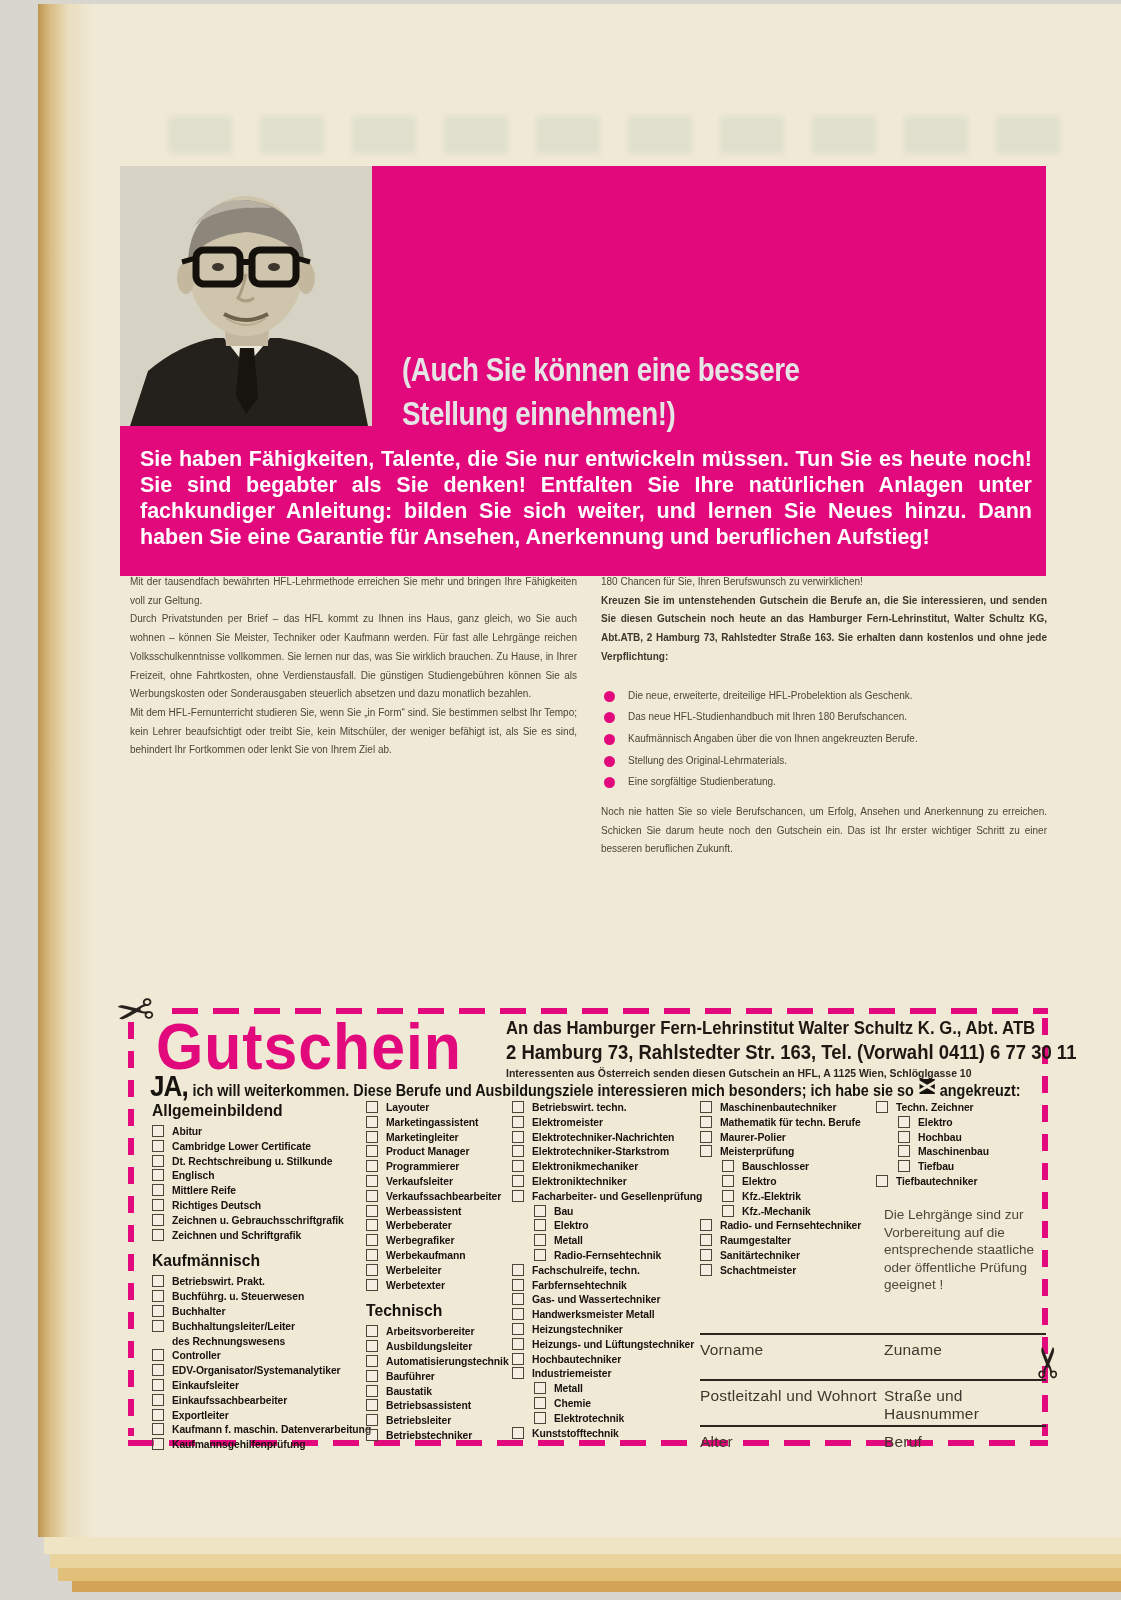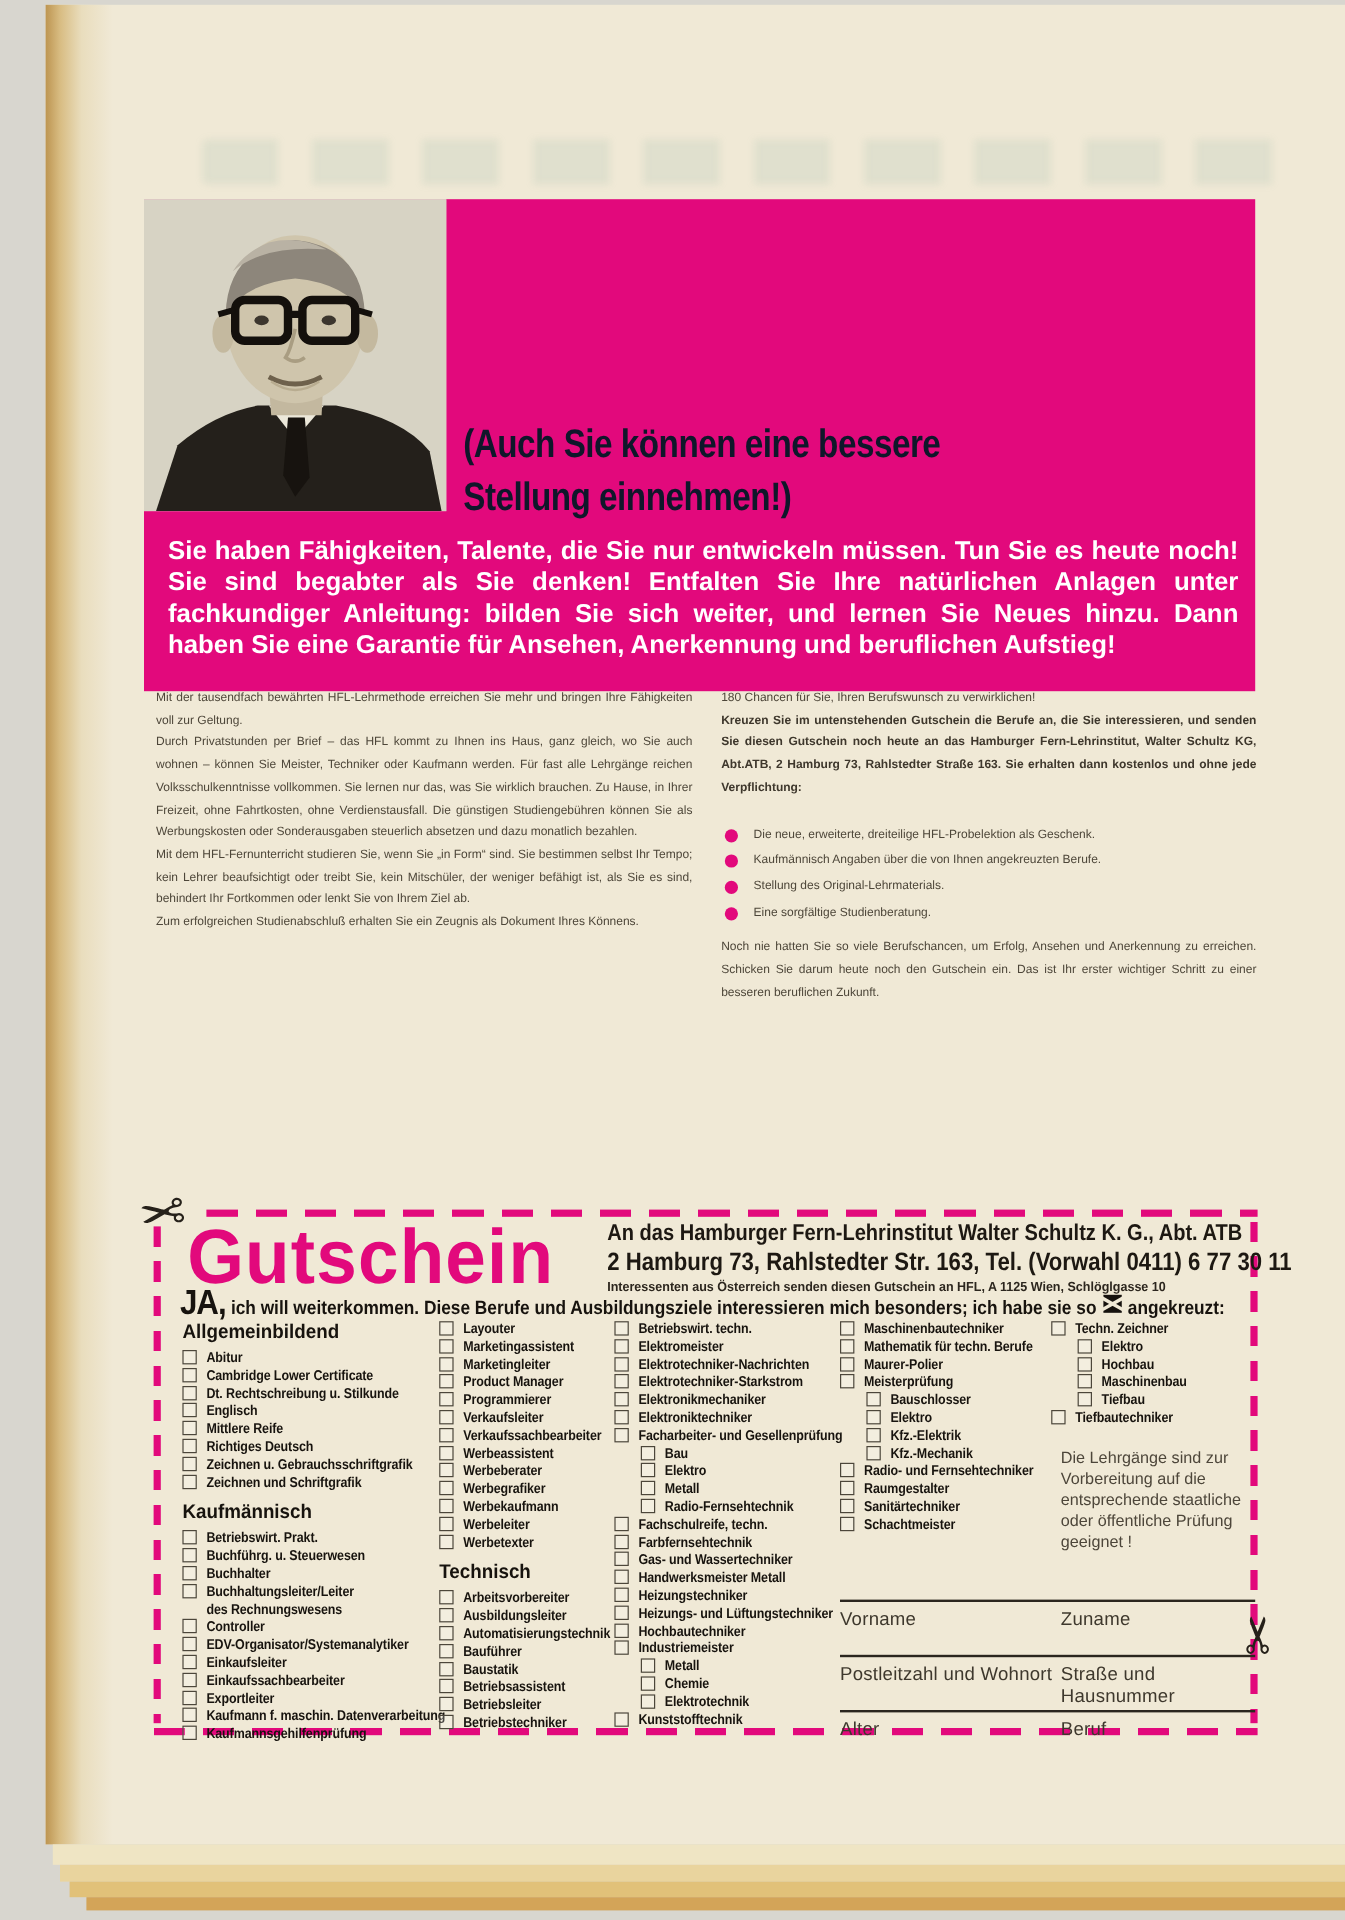--- a/index.html
+++ b/index.html
@@ -34,21 +34,21 @@
     filter:blur(3px);
   }
   
   .hero{position:absolute;left:120px;top:166px;width:926px;height:410px;background:var(--accent)}
   .hero-photo{position:absolute;left:0;top:0;width:252px;height:260px;overflow:hidden;background:#e3dfd2}
   .headline{position:absolute;left:282px;top:10px;color:var(--ink)}
   .headline .hl{
     display:block;font-size:57px;font-weight:bold;line-height:72px;letter-spacing:-1.5px;
     white-space:nowrap;transform:scaleX(.8);transform-origin:left top;
   }
-  .subhead{position:absolute;left:266px;top:182px;color:#0f172a}
+  .subhead{position:absolute;left:282px;top:182px;color:#e5e5e5}
   .subhead .sh{
     display:block;font-size:33px;font-weight:bold;line-height:44px;letter-spacing:-0.5px;
     white-space:nowrap;transform:scaleX(.84);transform-origin:left top;
   }
   .hero-intro{
     position:absolute;left:20px;top:280px;width:892px;
     font-size:21.5px;font-weight:bold;line-height:26px;color:#ffffff;text-align:justify;
   }
   
   .col-left,.col-right{
@@ -184,27 +184,27 @@
     <span class="sh">(Auch Sie können eine bessere</span>
     <span class="sh">Stellung einnehmen!)</span>
   </div>
   <div class="hero-intro">Sie haben Fähigkeiten, Talente, die Sie nur entwickeln müssen. Tun Sie es heute noch! Sie sind begabter als Sie denken! Entfalten Sie Ihre natürlichen Anlagen unter fachkundiger Anleitung: bilden Sie sich weiter, und lernen Sie Neues hinzu. Dann haben Sie eine Garantie für Ansehen, Anerkennung und beruflichen Aufstieg!</div>
 </div>
 
 <div class="col-left">
   <p>Mit der tausendfach bewährten HFL-Lehrmethode erreichen Sie mehr und bringen Ihre Fähigkeiten voll zur Geltung.</p>
   <p>Durch Privatstunden per Brief – das HFL kommt zu Ihnen ins Haus, ganz gleich, wo Sie auch wohnen – können Sie Meister, Techniker oder Kaufmann werden. Für fast alle Lehrgänge reichen Volksschulkenntnisse vollkommen. Sie lernen nur das, was Sie wirklich brauchen. Zu Hause, in Ihrer Freizeit, ohne Fahrtkosten, ohne Verdienstausfall. Die günstigen Studiengebühren können Sie als Werbungskosten oder Sonderausgaben steuerlich absetzen und dazu monatlich bezahlen.</p>
   <p>Mit dem HFL-Fernunterricht studieren Sie, wenn Sie „in Form“ sind. Sie bestimmen selbst Ihr Tempo; kein Lehrer beaufsichtigt oder treibt Sie, kein Mitschüler, der weniger befähigt ist, als Sie es sind, behindert Ihr Fortkommen oder lenkt Sie von Ihrem Ziel ab.</p>
-  <p>Zum erfolgreichen Studienabschluß erhalten Sie ein Zeugnis als Dokument Ihres Könnens.</p>
 </div>
 <div class="col-right">
   <p>180 Chancen für Sie, Ihren Berufswunsch zu verwirklichen!</p>
   <p class="bold">Kreuzen Sie im untenstehenden Gutschein die Berufe an, die Sie interessieren, und senden Sie diesen Gutschein noch heute an das Hamburger Fern-Lehrinstitut, Walter Schultz KG, Abt.ATB, 2 Hamburg 73, Rahlstedter Straße 163. Sie erhalten dann kostenlos und ohne jede Verpflichtung:</p>
   <ul class="bullets">
     <li>Die neue, erweiterte, dreiteilige HFL-Probelektion als Geschenk.</li>
+    <li>Das neue HFL-Studienhandbuch mit Ihren 180 Berufschancen.</li>
     <li>Kaufmännisch Angaben über die von Ihnen angekreuzten Berufe.</li>
     <li>Stellung des Original-Lehrmaterials.</li>
     <li>Eine sorgfältige Studienberatung.</li>
   </ul>
   <p class="closing">Noch nie hatten Sie so viele Berufschancen, um Erfolg, Ansehen und Anerkennung zu erreichen. Schicken Sie darum heute noch den Gutschein ein. Das ist Ihr erster wichtiger Schritt zu einer besseren beruflichen Zukunft.</p>
 </div>
 
 <div class="coupon">
   <div class="cb-top"></div>
   <div class="cb-bottom"></div>

